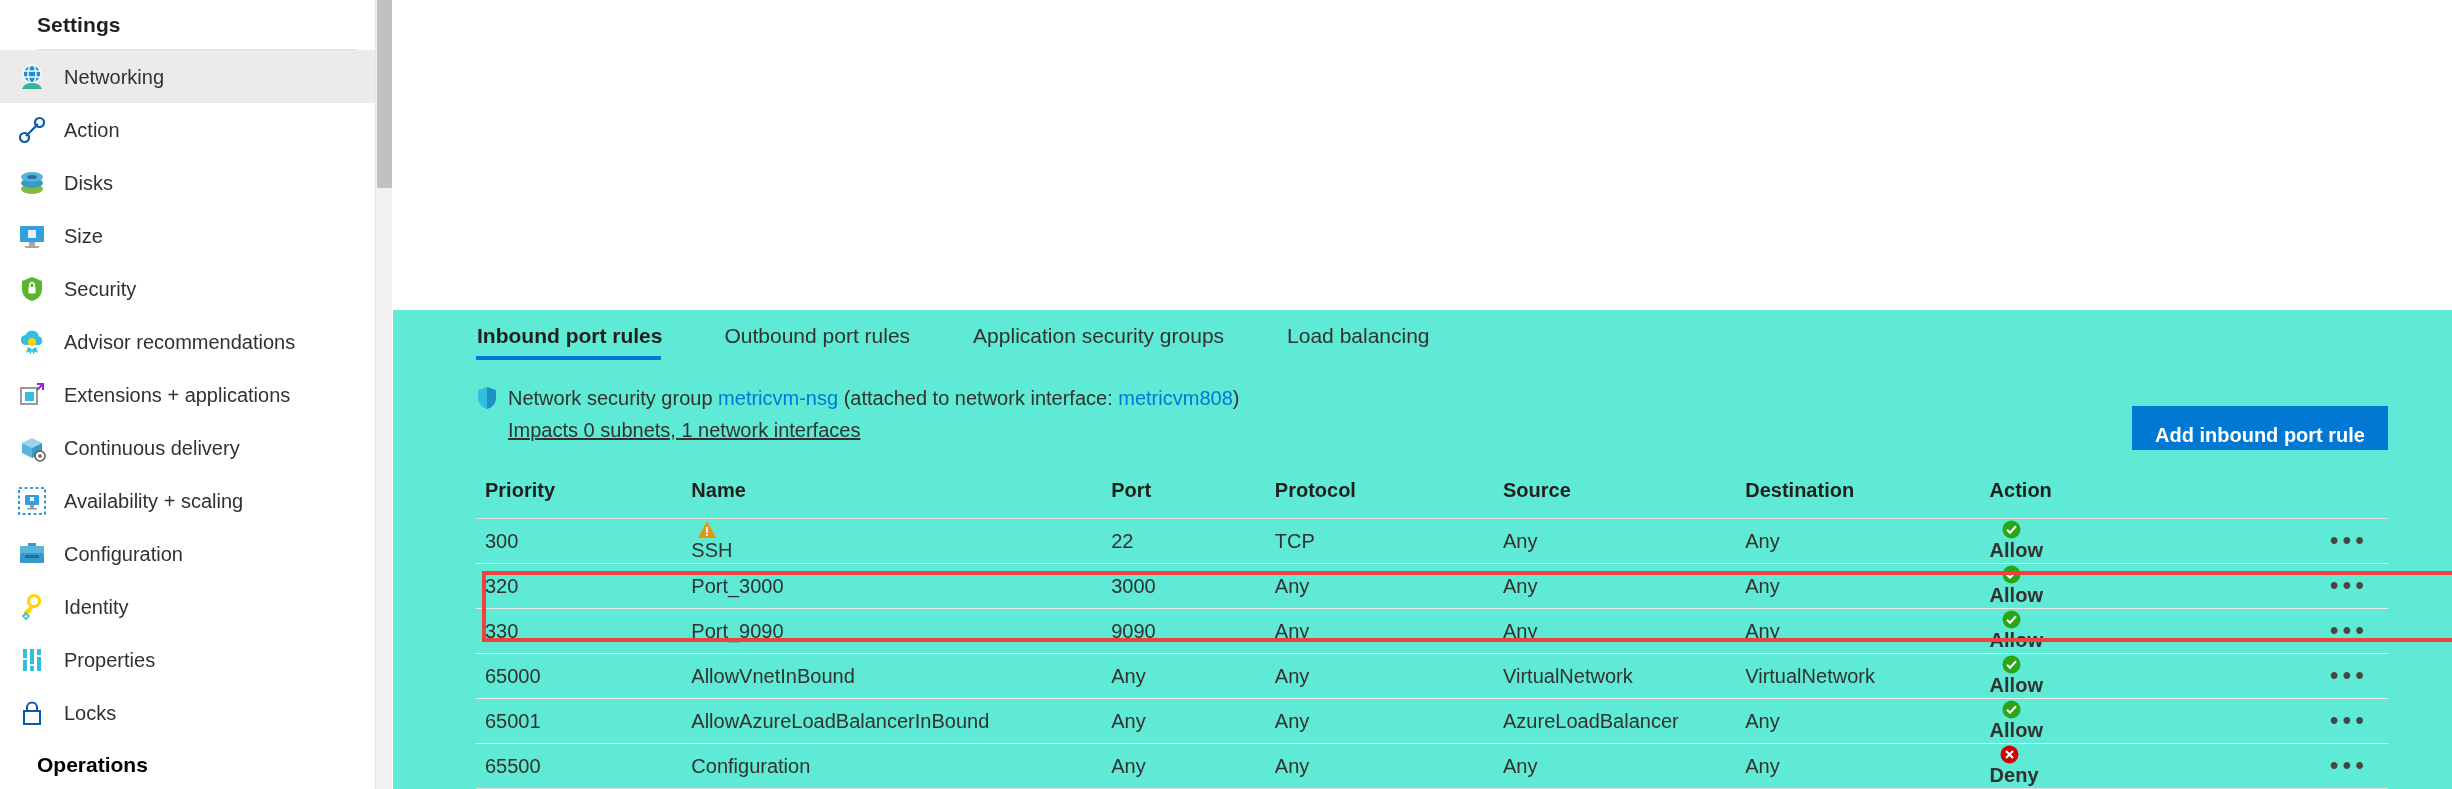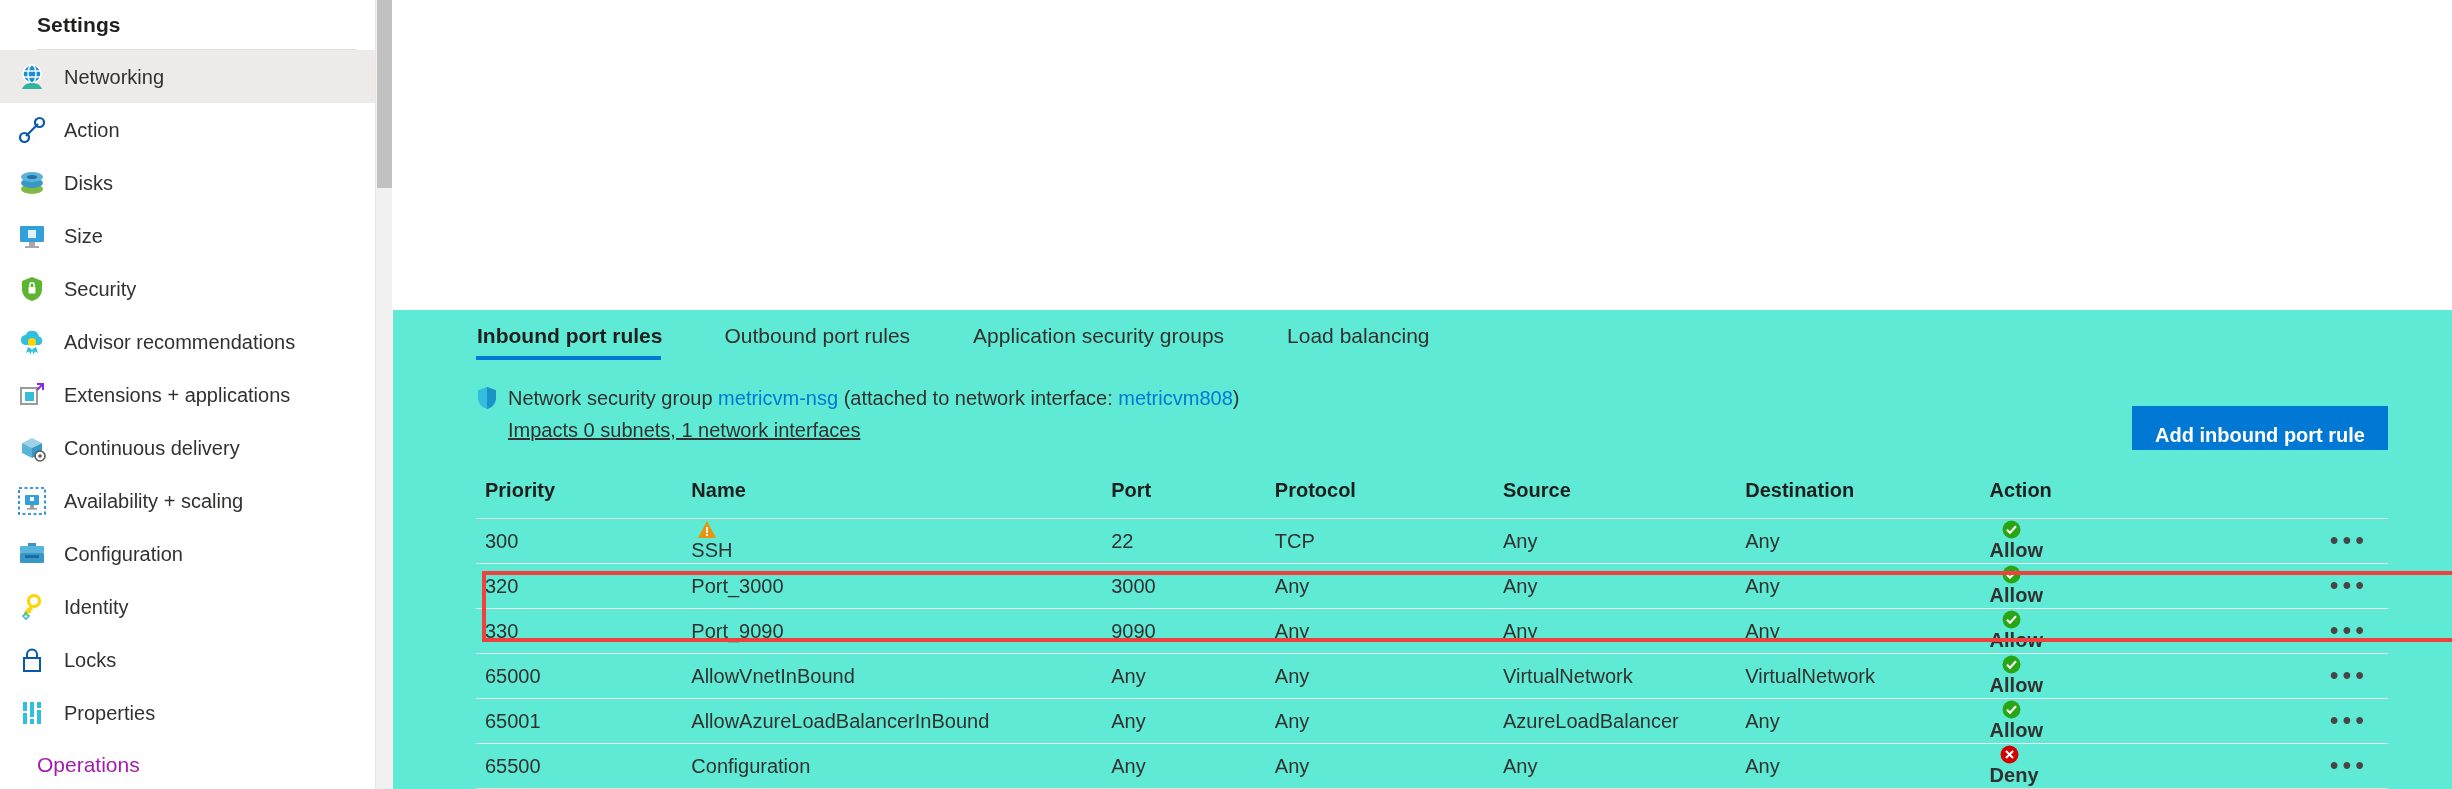--- a/index.html
+++ b/index.html
@@ -49,22 +49,22 @@
   .nav-ico {
     width: 32px; height: 32px;
     flex: 0 0 32px;
     margin-right: 16px;
     display: flex; align-items: center; justify-content: center;
   }
   .nav-ico svg { display: block; }
   .nav-label { line-height: 1; }
   .nav-group-header {
     font-size: 21px;
-    font-weight: normal;
-    color: #a21caf;
+    font-weight: bold;
+    color: #000000;
     padding: 14px 0 0 37px;
   }
 
   
   .sb-track {
     position: absolute;
     top: 0; right: 0;
     width: 17px; height: 789px;
     background: #f1f1f1;
     border-left: 1px solid #e6e6e6;
@@ -347,39 +347,39 @@
               <path d="M14 13L7 20v4h4v-3h3v-3h2z" fill="#ffd400"></path>
               <path d="M9 21l3 3-3 3-3-3z" fill="none" stroke="#32bedd" stroke-width="1.6"></path>
             </svg>
         </span>
         <span class="nav-label">Identity</span>
       </li>
 
       <li class="nav-item">
         <span class="nav-ico">
           <svg width="30" height="30" viewBox="0 0 30 30">
-              <rect x="7" y="13" width="16" height="13" fill="none" stroke="#0a58a8" stroke-width="2"></rect>
-              <path d="M10 13V9.5a5 5 0 0 1 10 0V13" fill="none" stroke="#0a58a8" stroke-width="2"></path>
-            </svg>
-        </span>
-        <span class="nav-label">Locks</span>
-      </li>
-
-      <li class="nav-item">
-        <span class="nav-ico">
-          <svg width="30" height="30" viewBox="0 0 30 30">
               <rect x="6" y="4" width="4" height="9" fill="#32bedd"></rect>
               <rect x="6" y="15" width="4" height="11" fill="#32bedd"></rect>
               <rect x="13" y="4" width="4" height="15" fill="#32bedd"></rect>
               <rect x="13" y="21" width="4" height="5" fill="#32bedd"></rect>
               <rect x="20" y="4" width="4" height="6" fill="#32bedd"></rect>
               <rect x="20" y="12" width="4" height="14" fill="#32bedd"></rect>
             </svg>
         </span>
         <span class="nav-label">Properties</span>
+      </li>
+
+      <li class="nav-item">
+        <span class="nav-ico">
+          <svg width="30" height="30" viewBox="0 0 30 30">
+              <rect x="7" y="13" width="16" height="13" fill="none" stroke="#0a58a8" stroke-width="2"></rect>
+              <path d="M10 13V9.5a5 5 0 0 1 10 0V13" fill="none" stroke="#0a58a8" stroke-width="2"></path>
+            </svg>
+        </span>
+        <span class="nav-label">Locks</span>
       </li>
     </ul>
 
     <div class="nav-group-header">Operations</div>
 
     <div class="sb-track">
       <div class="sb-thumb"></div>
     </div>
   </div>
 

